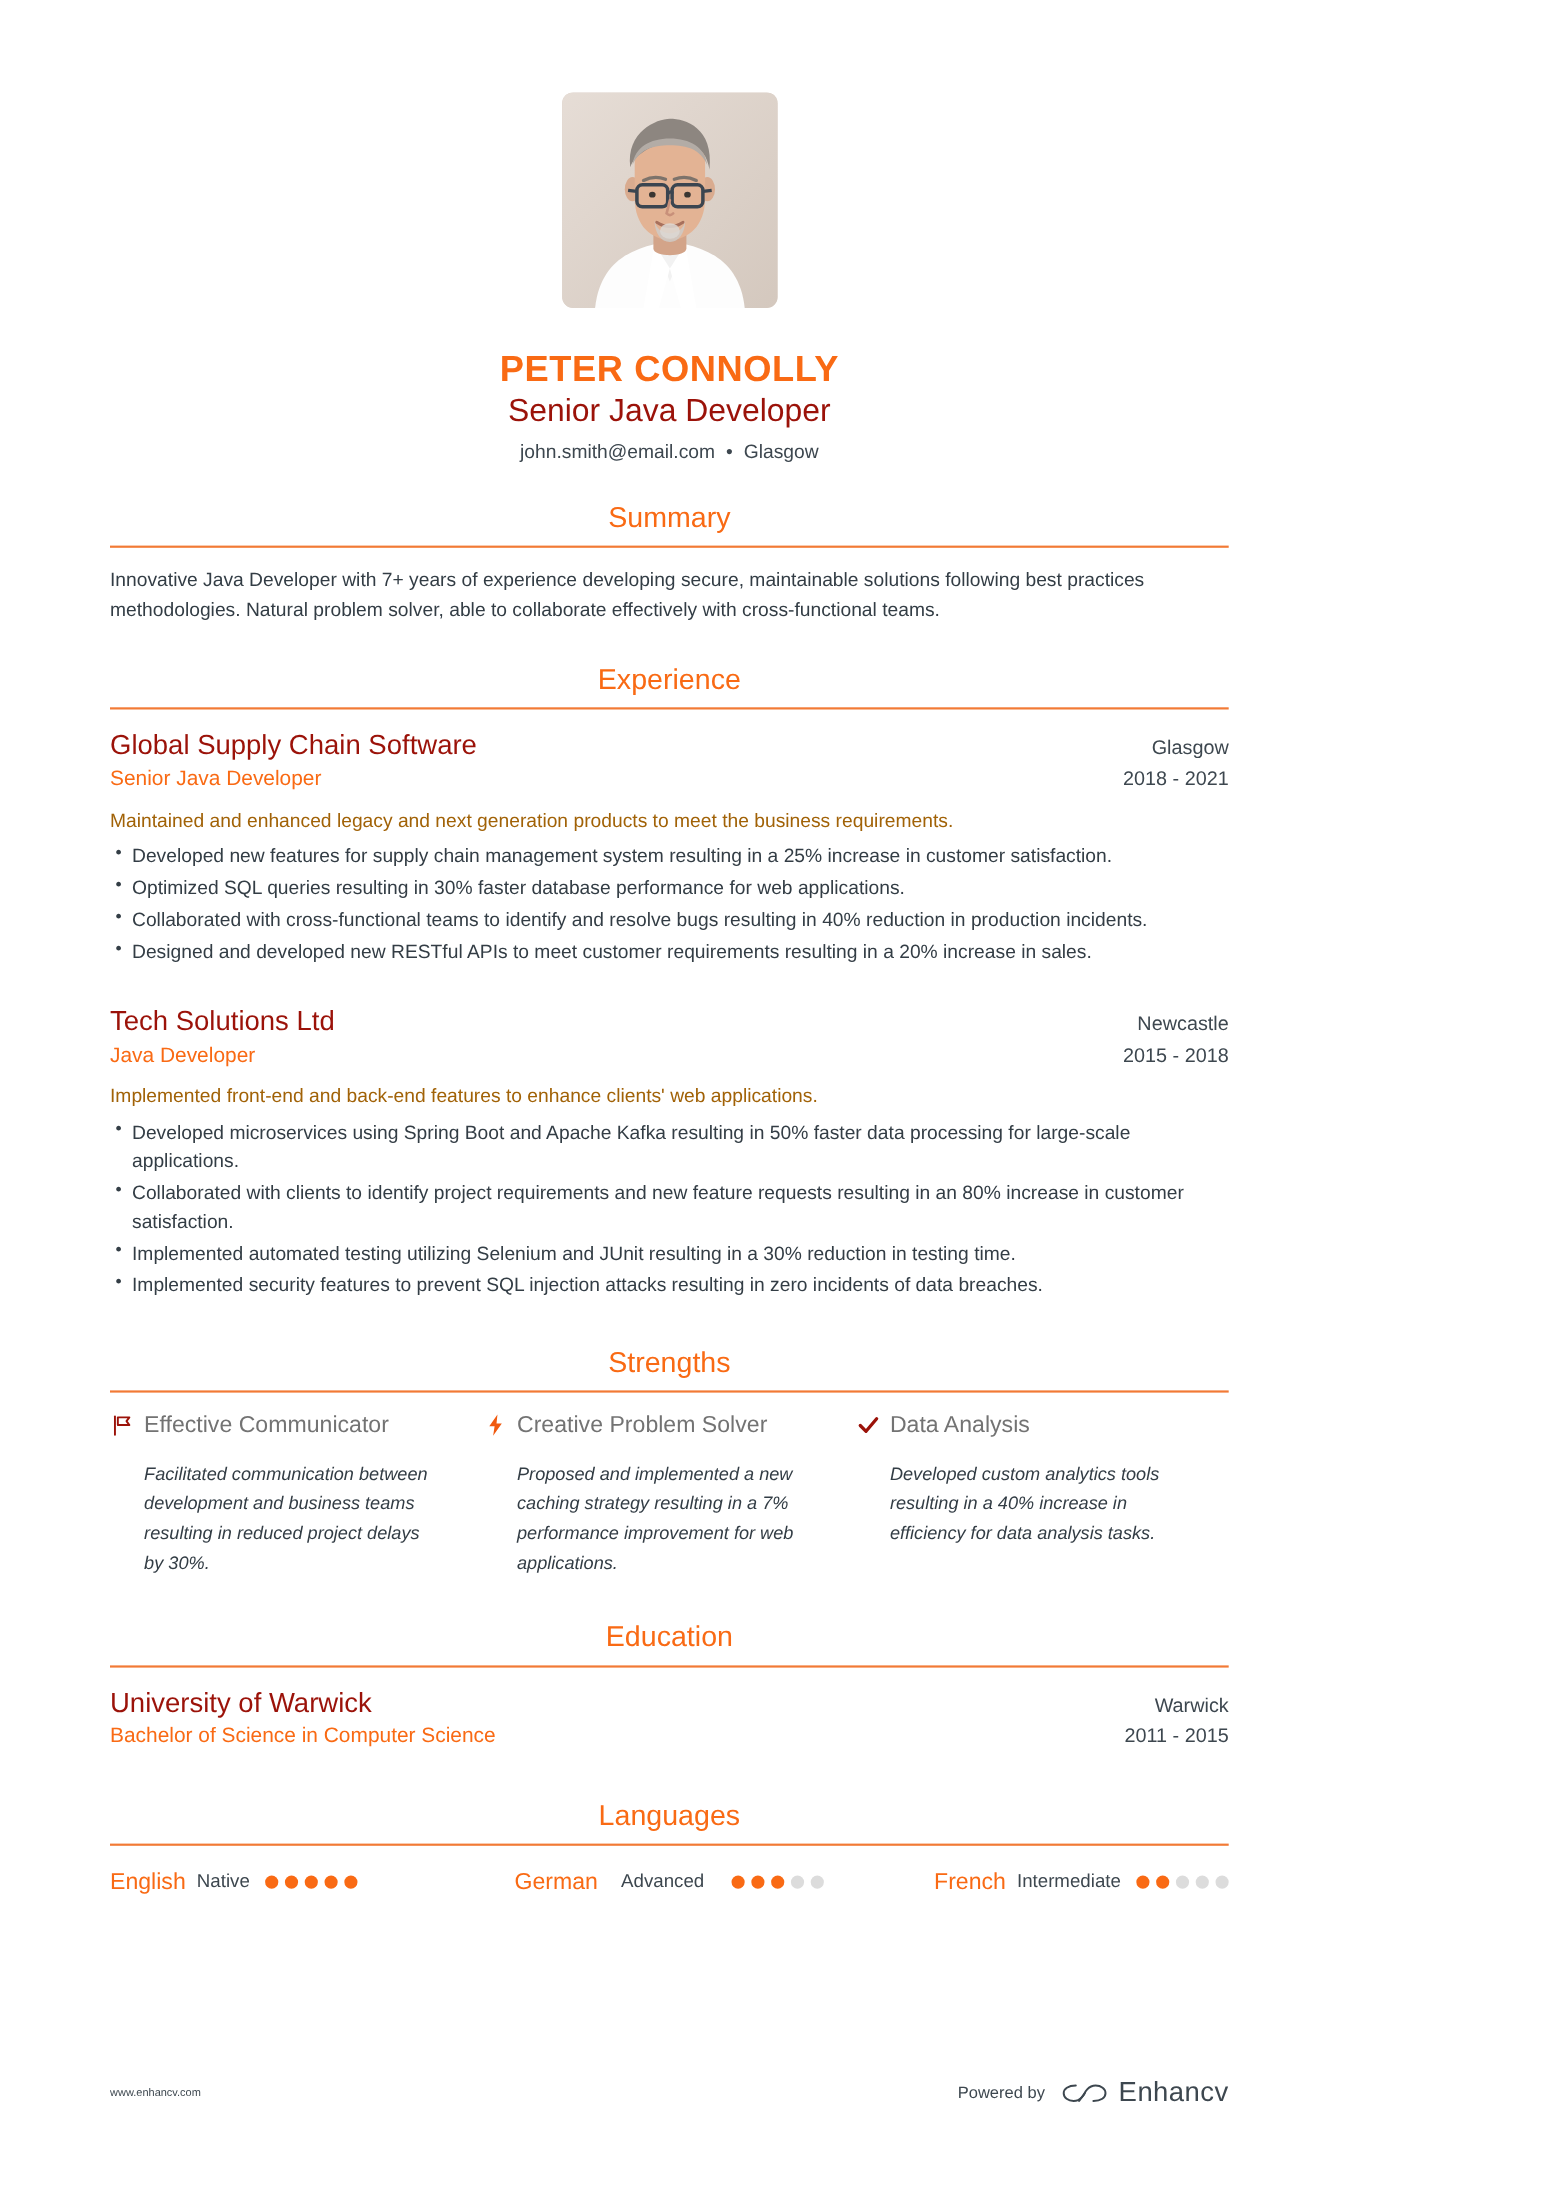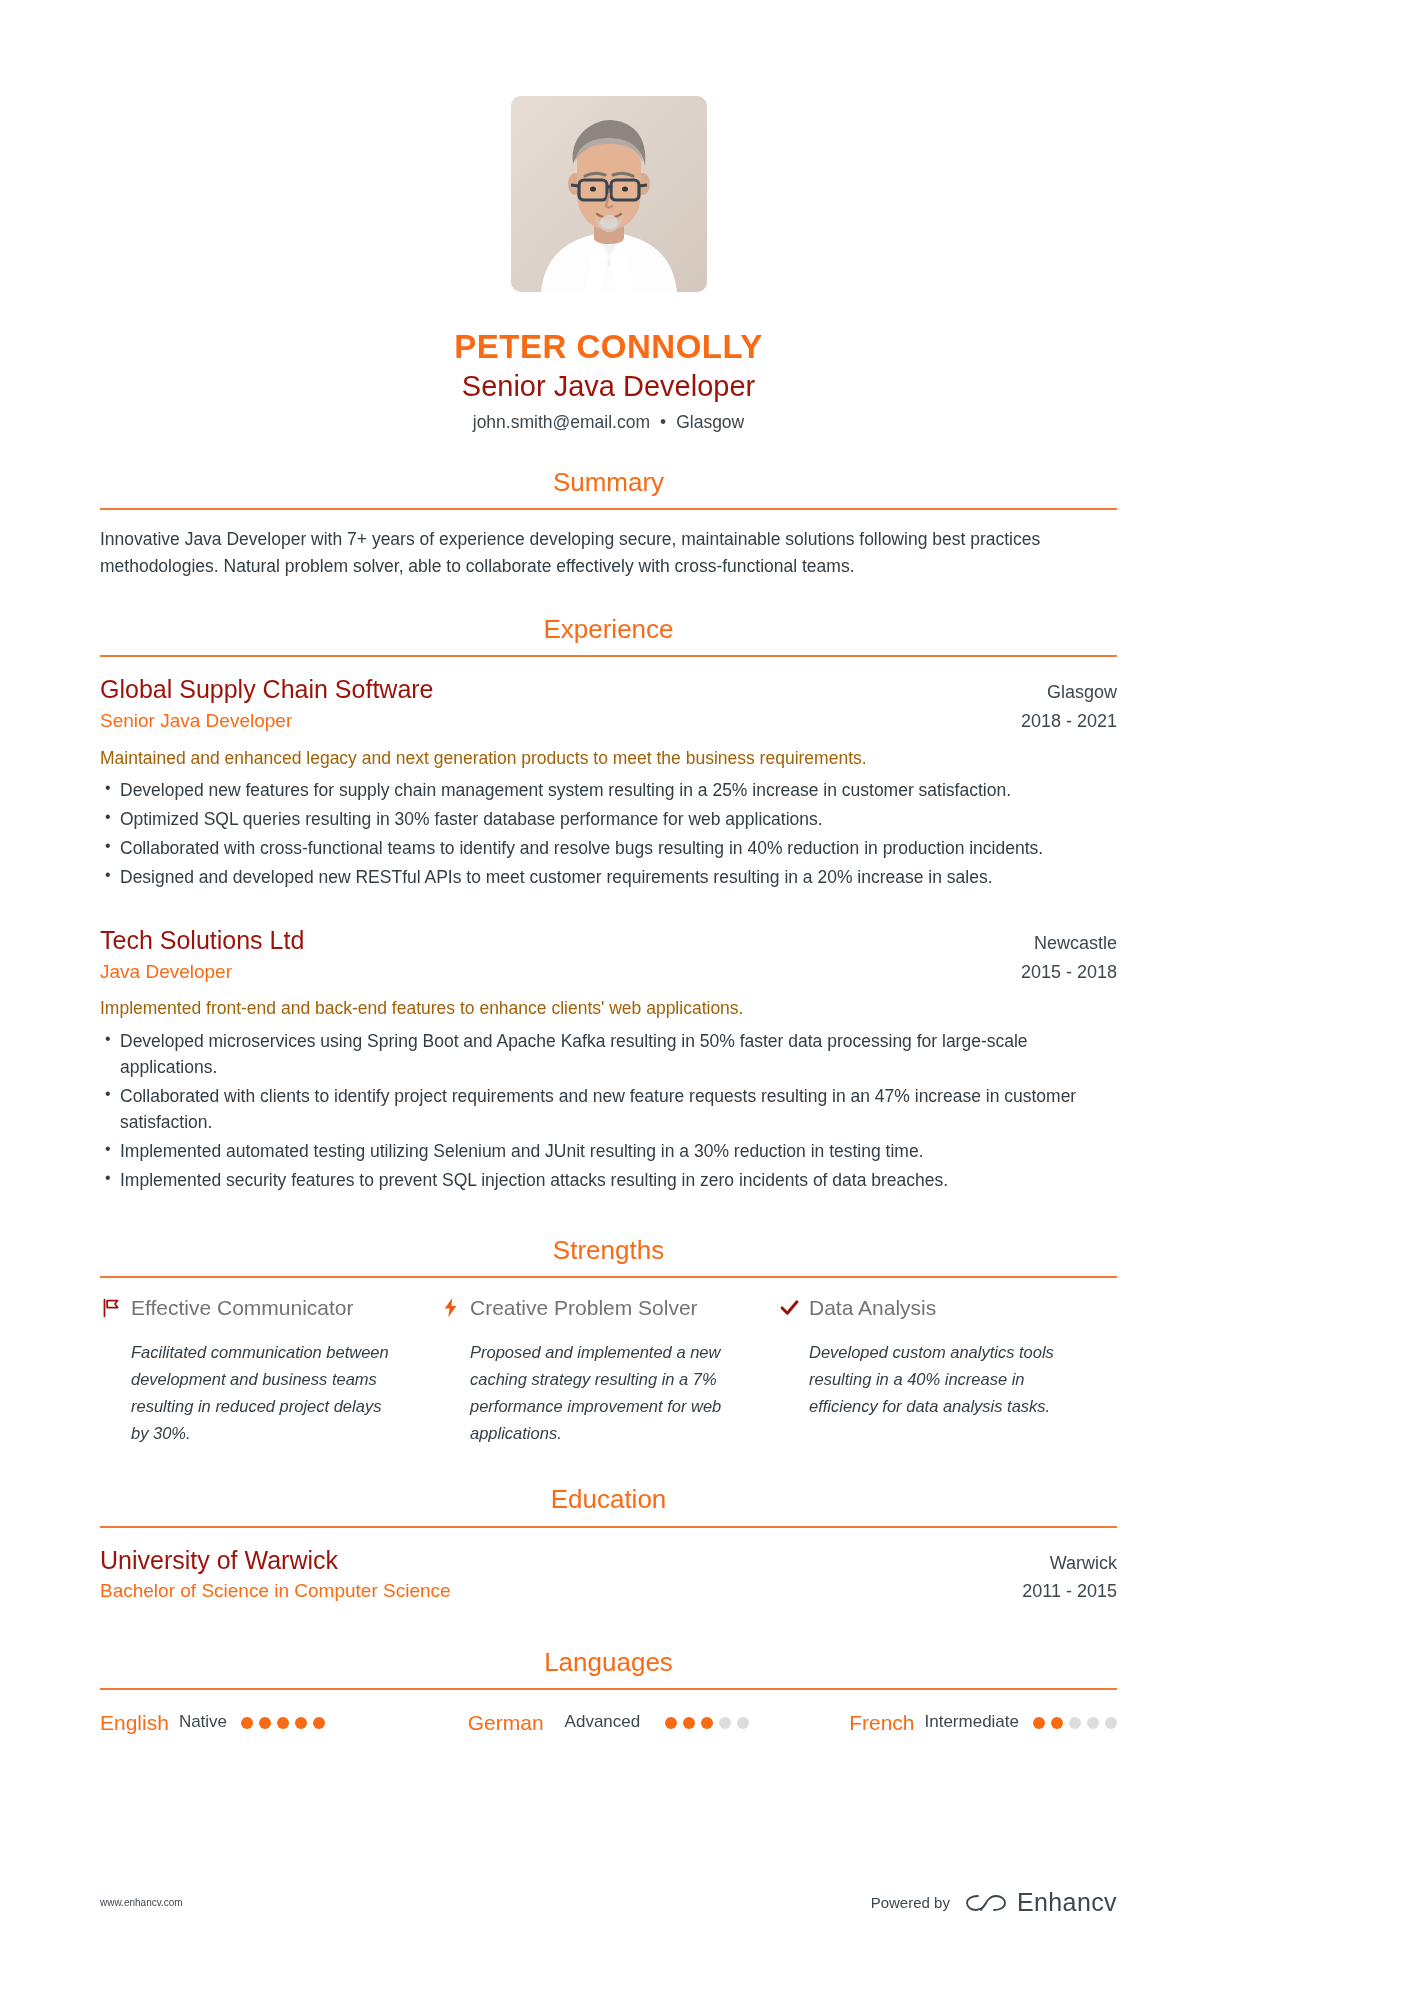--- a/index.html
+++ b/index.html
@@ -10,21 +10,21 @@
   body {
     font-family: "Liberation Sans", sans-serif;
     color: #2f3a43;
     -webkit-font-smoothing: antialiased;
   }
   .page {
     width: 1217px;
     min-height: 1995px;
     background: #ffffff;
     position: relative;
-    padding: 16px 100px;
+    padding: 4px 100px;
   }
 
   
   .header {
     padding-top: 80px;
     text-align: center;
   }
   .avatar-wrap {
     display: flex;
     justify-content: center;
@@ -346,21 +346,21 @@
           <div class="entry-org">Tech Solutions Ltd</div>
           <div class="entry-loc">Newcastle</div>
         </div>
         <div class="entry-row">
           <div class="entry-role">Java Developer</div>
           <div class="entry-dates">2015 - 2018</div>
         </div>
         <div class="entry-desc">Implemented front-end and back-end features to enhance clients' web applications.</div>
         <ul class="bullets">
           <li>Developed microservices using Spring Boot and Apache Kafka resulting in 50% faster data processing for large-scale applications.</li>
-          <li>Collaborated with clients to identify project requirements and new feature requests resulting in an 47% increase in customer satisfaction.</li>
+          <li>Collaborated with clients to identify project requirements and new feature requests resulting in an 80% increase in customer satisfaction.</li>
           <li>Implemented automated testing utilizing Selenium and JUnit resulting in a 30% reduction in testing time.</li>
           <li>Implemented security features to prevent SQL injection attacks resulting in zero incidents of data breaches.</li>
         </ul>
       </div>
 
     </div>
   </div>
 
   <div class="section" style="margin-top:42px;">
     <div class="section-title">Strengths</div>

